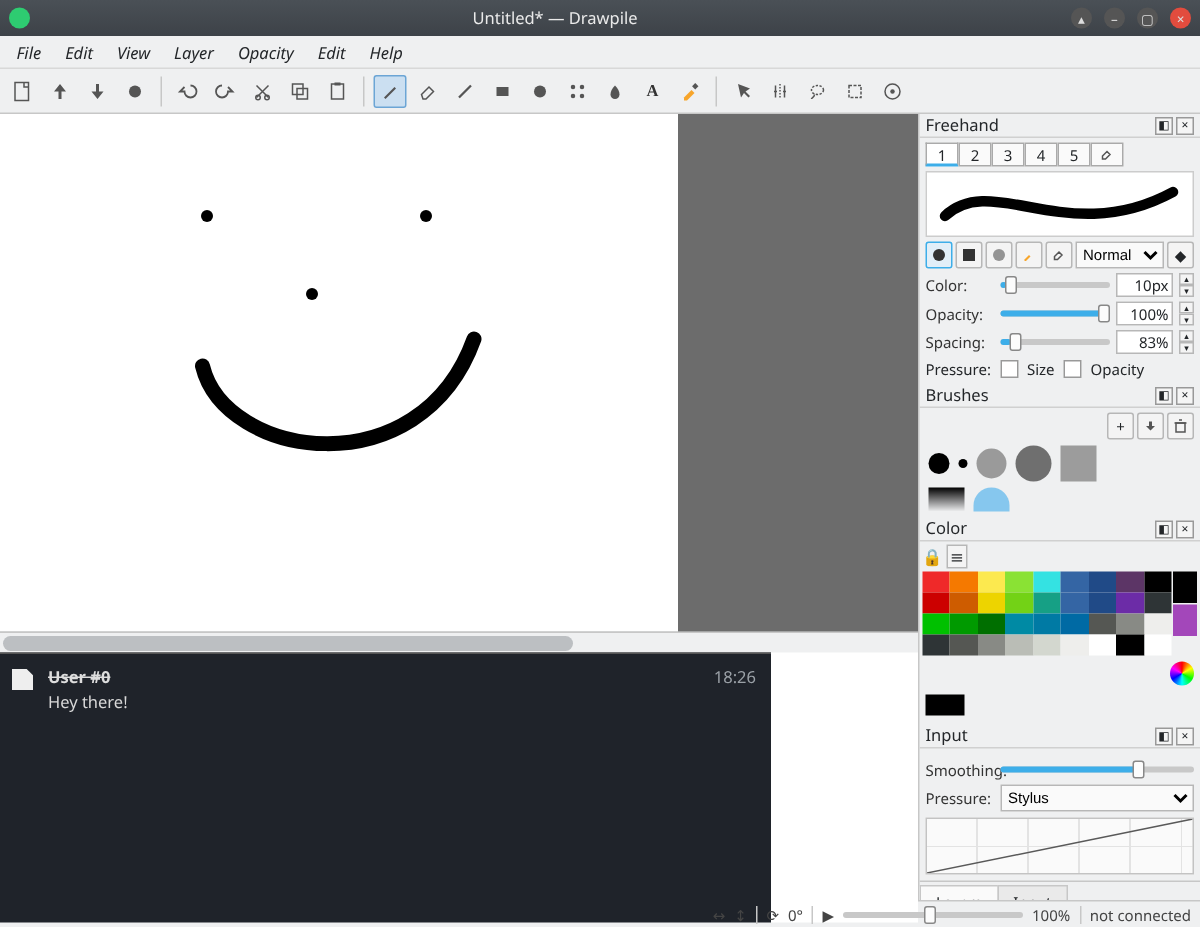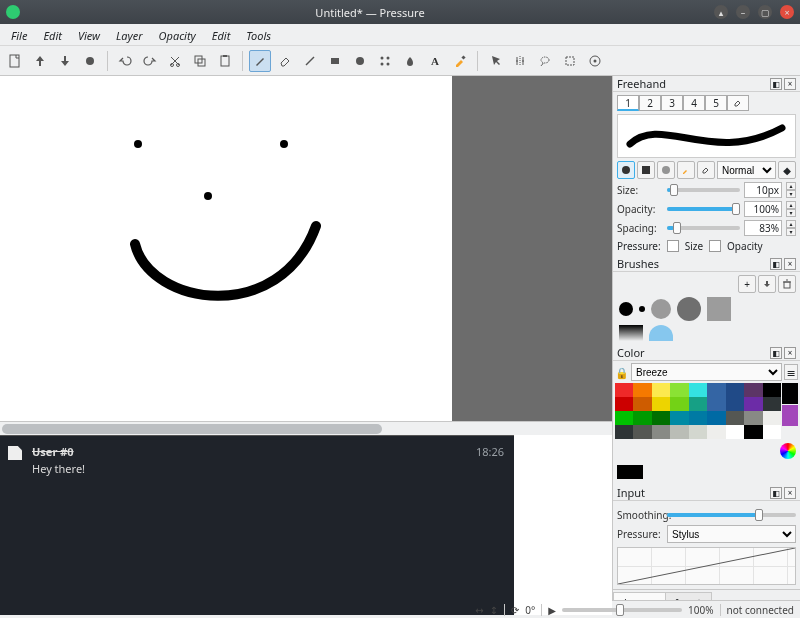--- a/index.html
+++ b/index.html
@@ -94,37 +94,37 @@
   .status .zoom-slider { width:120px;height:4px;background:#c8c8c8;position:relative;border-radius:2px; }
   .status .zoom-slider .handle { position:absolute;left:45%;top:-4px;width:8px;height:12px;background:#fcfcfc;border:1px solid #888;border-radius:2px; }
   .chat-mid { width:98px; background:#fff; }
   svg { display:block; }
 </style>
 </head>
 <body>
 
 <div class="titlebar">
   <div class="app-icon"></div>
-  <div class="title">Untitled* — Pressure</div>
+  <div class="title">Untitled* — Drawpile</div>
   <div class="win-ctrls">
     <div class="win-btn">▴</div>
     <div class="win-btn">–</div>
     <div class="win-btn">▢</div>
     <div class="win-btn close">×</div>
   </div>
 </div>
 
 <div class="menubar">
   <div class="menu">File</div>
   <div class="menu">Edit</div>
   <div class="menu">View</div>
   <div class="menu">Layer</div>
   <div class="menu">Opacity</div>
   <div class="menu">Edit</div>
-  <div class="menu">Tools</div>
+  <div class="menu">Help</div>
 </div>
 
 <div class="toolbars">
   <div class="tbtn">
       <svg width="14" height="14">
         <rect x="2" y="1" width="9" height="12" fill="none" stroke="#555"></rect>
         <path d="M8 1v3h3" fill="none" stroke="#555"></path>
       </svg>
     </div>
   <div class="tbtn">
@@ -329,21 +329,21 @@
           </div>
         <div class="attr-btn">
             <svg width="10" height="10">
               <path d="M2 6l3-3 2 2-3 3H2z" fill="none" stroke="#555"></path>
             </svg>
           </div>
         <select><option>Normal</option></select>
         <div class="attr-btn">◆</div>
       </div>
       <div class="slider-row">
-        <label>Size:</label>
+        <label>Color:</label>
         <div class="slider">
             <div class="fill" style="width:6%"></div>
             <div class="handle" style="left:4%"></div>
           </div>
         <div class="spin">10px</div>
         <div class="arrows">
             <span>▴</span>
             <span>▾</span>
           </div>
       </div>
@@ -417,21 +417,20 @@
     <div class="dock-title">
       <span>Color</span>
       <div class="ctrls">
           <div class="ctrl">◧</div>
           <div class="ctrl">×</div>
         </div>
     </div>
     <div class="color-body">
       <div class="palette-row">
         <div class="lock">🔒</div>
-        <select><option>Breeze</option></select>
         <div class="menu-btn">≡</div>
       </div>
       <div class="color-row" style="margin-top:2px">
         <div class="color-grid" id="palette-grid">
             <div class="swatch" style="background: rgb(239, 41, 41);"></div>
             <div class="swatch" style="background: rgb(245, 121, 0);"></div>
             <div class="swatch" style="background: rgb(252, 233, 79);"></div>
             <div class="swatch" style="background: rgb(138, 226, 52);"></div>
             <div class="swatch" style="background: rgb(52, 226, 226);"></div>
             <div class="swatch" style="background: rgb(52, 101, 164);"></div>

